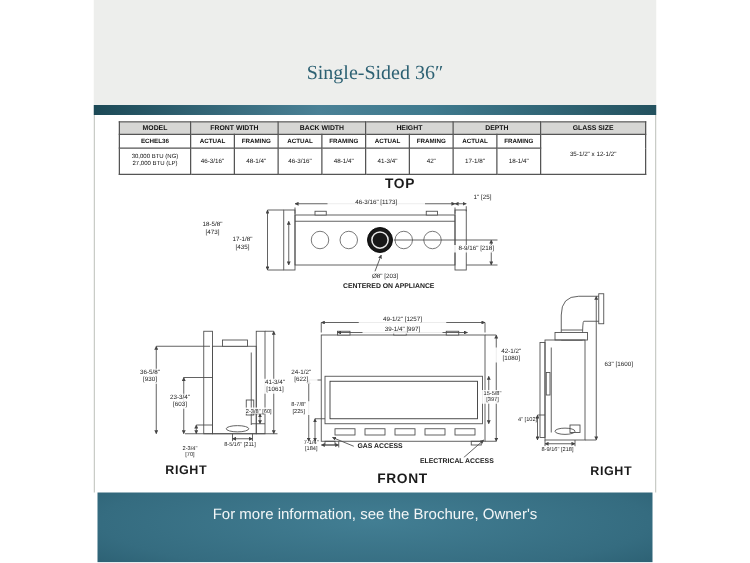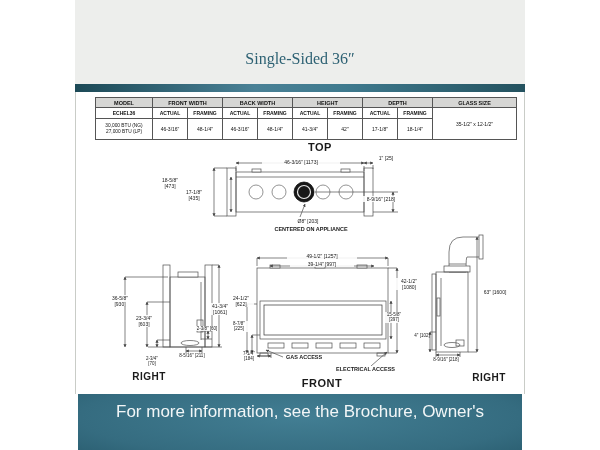--- a/index.html
+++ b/index.html
@@ -6,21 +6,21 @@
   .stage{position:relative;width:600px;height:450px;background:#ffffff;overflow:hidden;
          font-family:"Liberation Sans",sans-serif;}
   .card-top{position:absolute;left:75px;top:0;width:450px;height:84px;background:#edeeec;}
   .divider{position:absolute;left:75px;top:84px;width:450px;height:8px;
            background:linear-gradient(90deg,#1c4956 0%,#4a8196 40%,#3f7a8e 60%,#24525f 100%);}
   .drawing-area{position:absolute;left:75px;top:92px;width:448px;height:302px;background:#ffffff;
                 border-left:1px solid #c9ccc7;border-right:1px solid #c9ccc7;}
   .footer{position:absolute;left:78px;top:394px;width:444px;height:56px;
           background:radial-gradient(ellipse 90% 130% at 50% 42%, #427e93 0%, #356c80 55%, #1f4f60 100%);}
   .footer-text{position:absolute;left:0;top:8px;width:100%;text-align:center;color:#f2f6f7;
-               font-size:17px;line-height:19px;}
+               font-size:12px;line-height:19px;}
   .title{position:absolute;left:75px;top:12px;width:450px;text-align:center;
          font-family:"Liberation Serif",serif;font-size:28px;letter-spacing:1px;color:#2d6173;}
   .subtitle{position:absolute;left:75px;top:50px;width:450px;text-align:center;
             font-family:"Liberation Serif",serif;font-size:16px;color:#2d6173;}
   table.spec{position:absolute;left:95px;top:97px;border-collapse:collapse;table-layout:fixed;
              font-size:5px;color:#111;}
   table.spec th,table.spec td{border:1px solid #555;text-align:center;padding:0;vertical-align:middle;}
   table.spec th{background:#d6d6d4;font-size:5.5px;font-weight:bold;height:9px;}
   table.spec .sub{font-weight:bold;font-size:5px;height:10px;background:#fff;}
   table.spec .val{height:20px;font-size:5px;background:#fff;}

